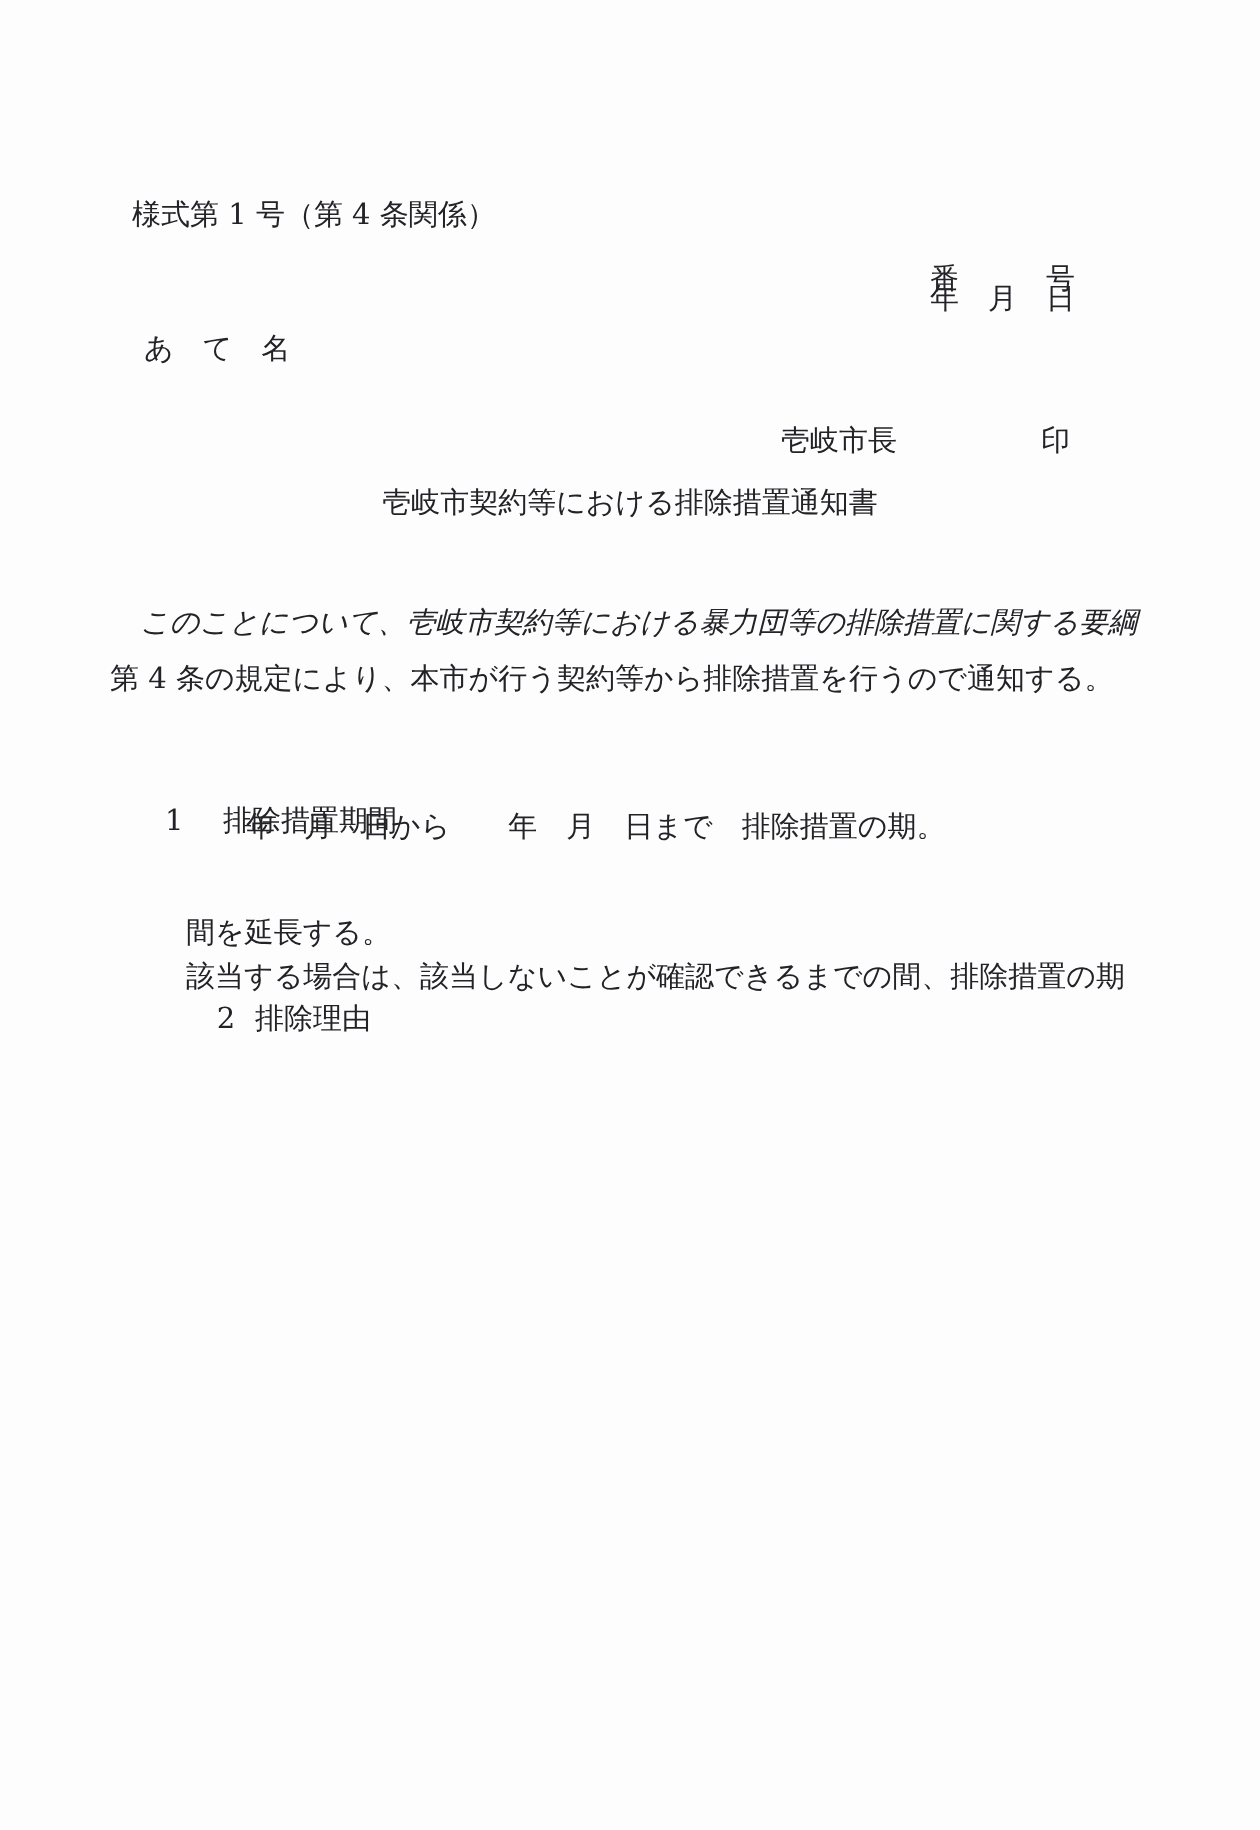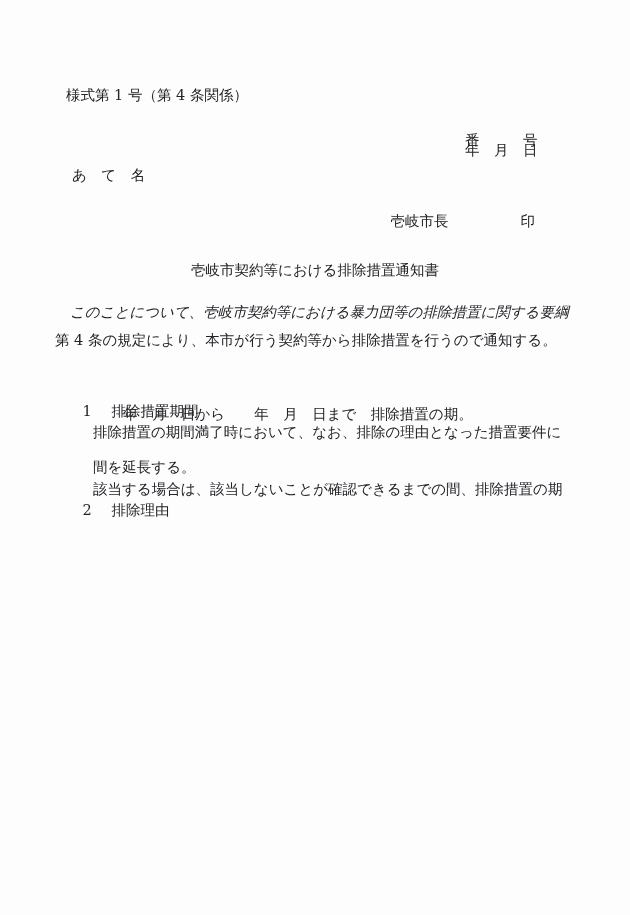--- a/index.html
+++ b/index.html
@@ -22,37 +22,36 @@
   .line {
     position: absolute;
     white-space: pre;
   }
   .title-line {
     position: absolute;
     left: 0;
     width: 100%;
     text-align: center;
     white-space: pre;
-    margin-top: 18px;
   }
   .item-num {
     display: inline-block;
     width: 29px;
   }
   .sig-spacer {
     display: inline-block;
     width: 72px;
   }
 </style>
 </head>
 <body>
 
 <div class="page">
 
-  <div class="line" style="left:66px; top:86px;">様式第 1 号（第 4 条関係）</div>
+  <div class="line" style="left:66px; top:99px;">様式第 1 号（第 4 条関係）</div>
 
   <div class="line" style="left:465px; top:131px;">番　　　号</div>
 
   <div class="line" style="left:465px; top:141px;">年　月　日</div>
 
   <div class="line" style="left:72px; top:166px;">あ　て　名</div>
 
   <div class="line" style="left:372px; top:194px;">
     <span>壱岐市長</span><span class="sig-spacer"></span><span>印</span>
   </div>
@@ -62,23 +61,22 @@
   <div class="line" style="left:70px; top:303px;font-style:italic;">このことについて、壱岐市契約等における暴力団等の排除措置に関する要綱</div>
 
   <div class="line" style="left:55px; top:331px;">第 4 条の規定により、本市が行う契約等から排除措置を行うので通知する。</div>
 
   <div class="line" style="left:64px; top:384px;">
     <span class="item-num">1</span><span>排除措置期間</span>
   </div>
 
   <div class="line" style="left:123px; top:405px;">年　月　日から　　年　月　日まで　排除措置の期。</div>
 
-  <div class="line" style="left:93px; top:423px;">排除措置の期間満了時において、なお、排除の理由となった措置要件に</div>
 
   <div class="line" style="left:93px; top:441px;margin-top:39px;">該当する場合は、該当しないことが確認できるまでの間、排除措置の期</div>
 
   <div class="line" style="left:93px; top:458px;">間を延長する。</div>
 
-  <div class="line" style="left:64px; top:483px;">
+  <div class="line" style="left:80px; top:483px;text-align:center;">
     <span class="item-num">2</span><span>排除理由</span>
   </div>
 
 </div>
 
 </body></html>

